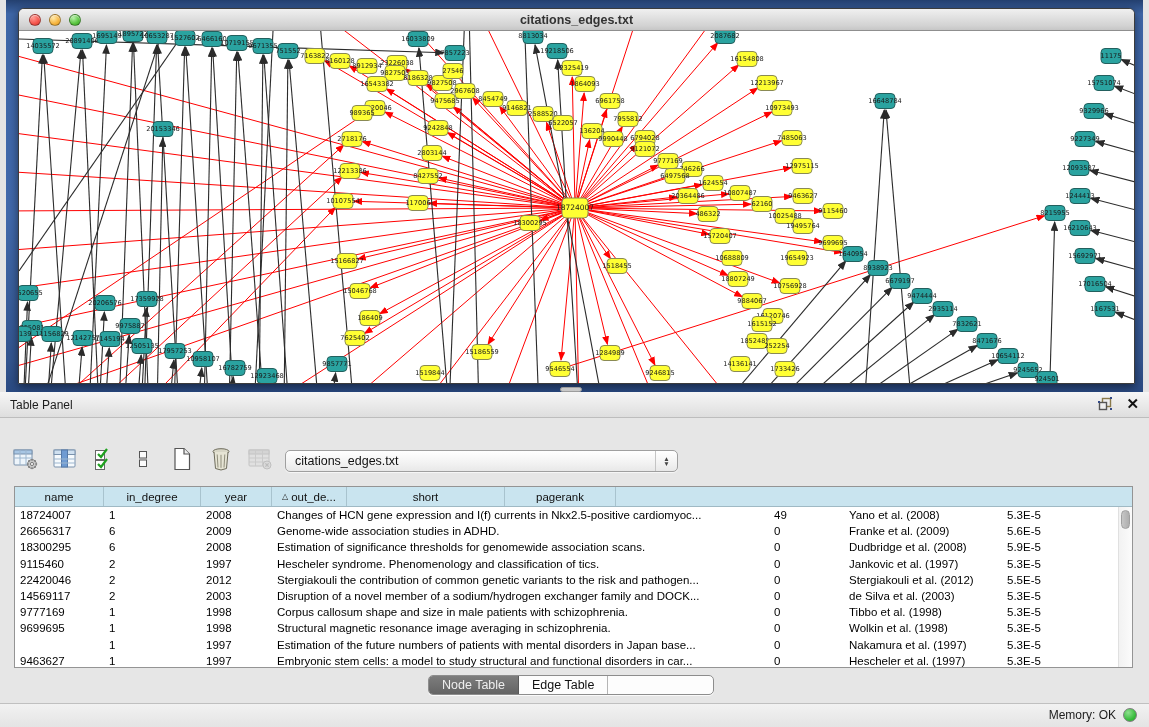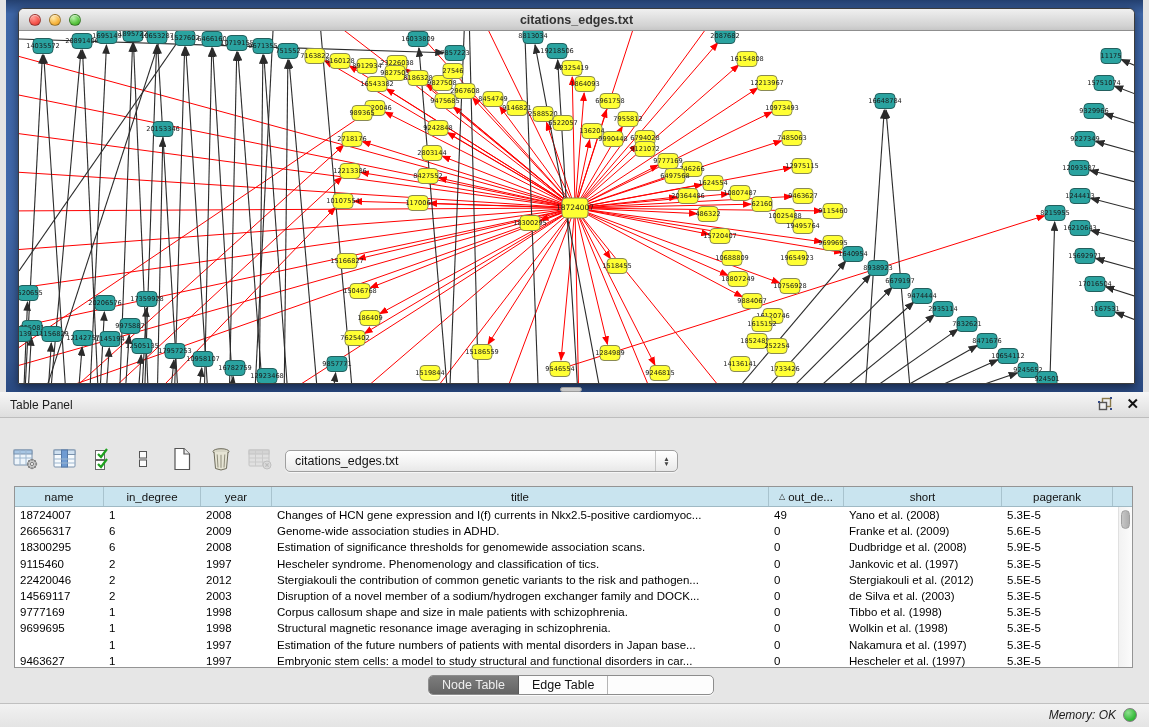--- a/index.html
+++ b/index.html
@@ -72,21 +72,21 @@
     border:1px solid #8d8d8d; border-radius:5px; overflow:hidden; background:#fdfdfd;
     box-shadow:0 1px 0 rgba(255,255,255,.8); }
   .tab { height:100%; padding:0 13px; font-size:12.5px; line-height:18px; color:#111;
     border-right:1px solid #b5b5b5; background:#fdfdfd; }
   .tab:last-child { border-right:none;margin-top:36px; }
   .tab.active { background:linear-gradient(180deg,#7d7d7d,#646464); color:#efefef;
     border-right:1px solid #5a5a5a; }
 
   
   .status-bar { position:absolute; left:0; bottom:0; width:1149px; height:24px;
-    background:linear-gradient(180deg,#f2f2f2,#e4e4e4); border-top:1px solid #c0c0c0;font-style:italic; }
+    background:linear-gradient(180deg,#f2f2f2,#e4e4e4); border-top:1px solid #c0c0c0; }
   .status-right { position:absolute; right:12px; top:4px; display:flex; align-items:center; gap:7px; }
   .status-right .mem-label { font-size:12px; color:#1c1c1c; }
   .mem-dot { width:14px; height:14px; border-radius:50%; border:1px solid #7e7e7e;
     background:radial-gradient(circle at 35% 30%,#8fe08f,#35bb3a 65%,#2aa22f); }
 </style>
 </head>
 <body>
 
 <div class="desktop">
   <div class="net-window">
@@ -857,21 +857,20 @@
       <span>▲</span>
         <span>▼</span>
     </span>
   </div>
 
   <div class="table-wrap">
     <div class="thead" id="thead">
         <div class="th" style="width: 89px;">name</div>
         <div class="th" style="width: 97px;">in_degree</div>
         <div class="th" style="width: 71px;">year</div>
-        <div class="th" style="width: 497px;">title</div>
         <div class="th" style="width: 75px;"><span class="sort-tri">△</span>out_de...</div>
         <div class="th" style="width: 158px;">short</div>
         <div class="th" style="width: 111px;">pagerank</div>
       </div>
     <div class="tbody" id="tbody">
         <div class="tr">
           <div class="td" style="width: 89px;">18724007</div>
           <div class="td" style="width: 97px;">1</div>
           <div class="td" style="width: 71px;">2008</div>
           <div class="td" style="width: 497px;">Changes of HCN gene expression and I(f) currents in Nkx2.5-positive cardiomyoc...</div>

